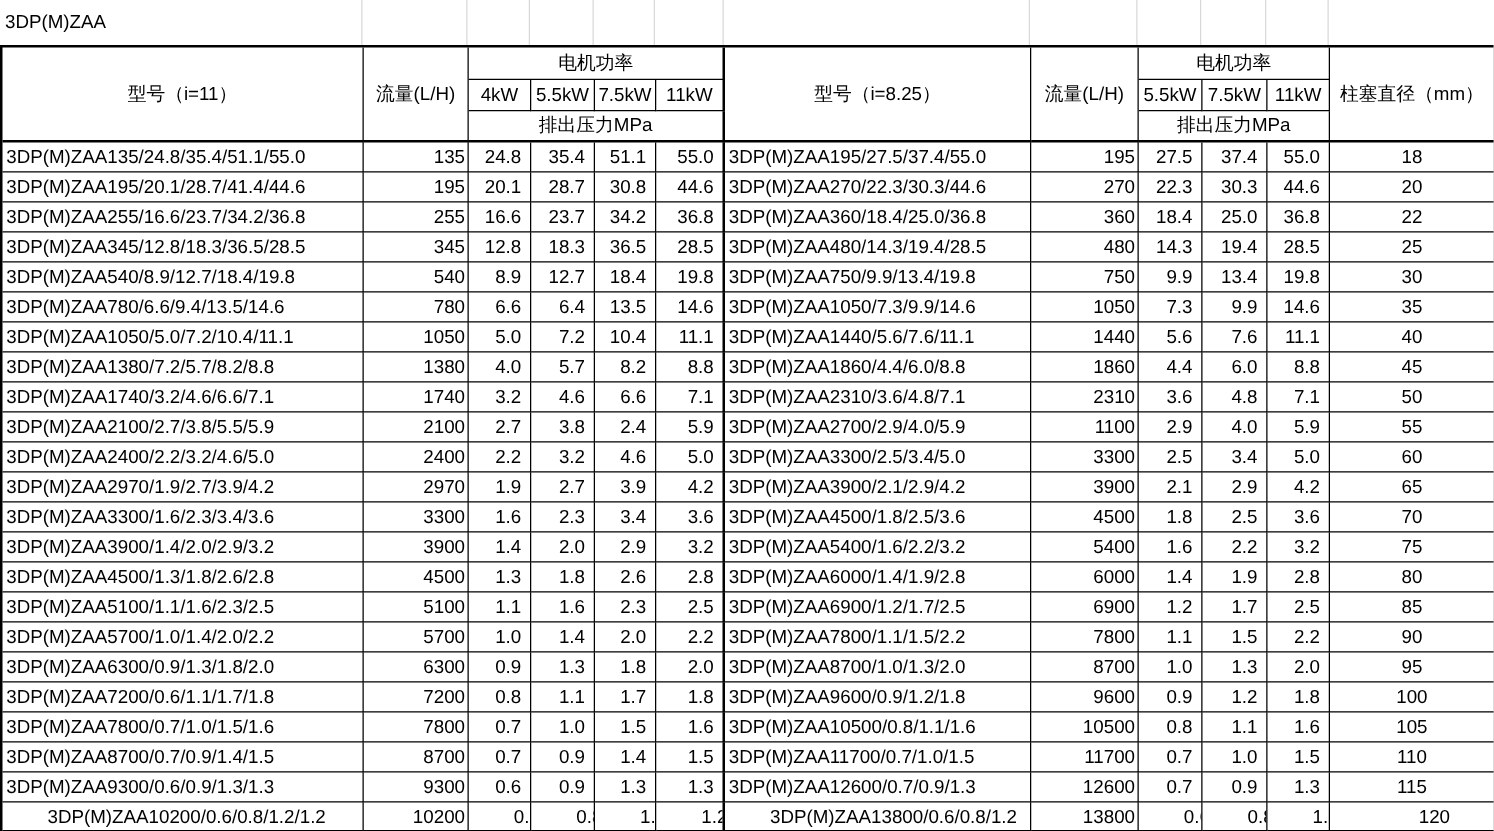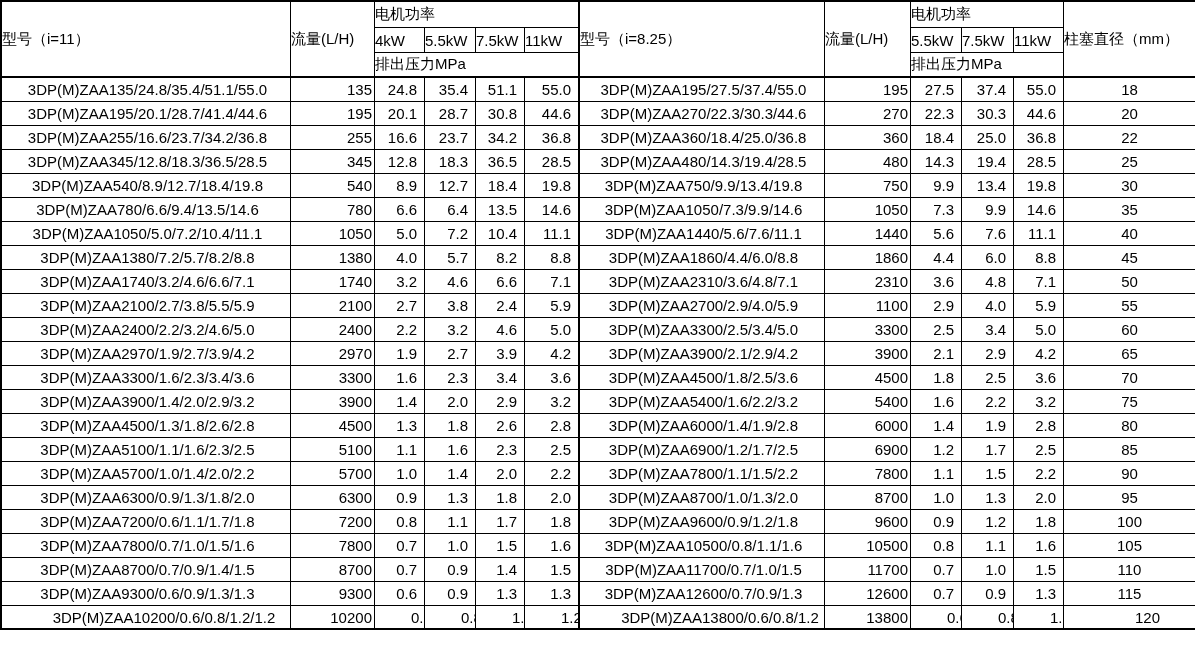--- a/index.html
+++ b/index.html
@@ -5,40 +5,54 @@
   html,body{margin:0;padding:0;background:#fff;}
   .sheet{position:relative;width:1195px;height:665px;background:#fff;color:#000;
          font-family:"Liberation Sans","DejaVu Sans",sans-serif;overflow:hidden;}
   .title-row{position:relative;height:36px;background:#fff;}
   .title-text{position:absolute;left:4px;top:0;line-height:36px;font-size:15px;white-space:nowrap;}
   .vgrid{position:absolute;top:0;width:1px;height:36px;background:#d9d9d9;}
   table{border-spacing:0;border-collapse:separate;table-layout:fixed;width:1195px;
         border-top:2px solid #000;border-left:2px solid #000;}
   th,td{box-sizing:border-box;border-right:1px solid #000;border-bottom:1px solid #000;
         padding:0;font-weight:normal;font-size:15px;overflow:hidden;white-space:nowrap;}
-  thead th{text-align:left;vertical-align:middle;}
+  thead th{text-align:center;vertical-align:middle;}
   tr.h1{height:26px}
   tr.h2{height:25px}
   tr.h3{height:25px}
   tbody tr{height:24px}
-  td.model{text-align:center;padding-left:3px;}
+  td.model{text-align:left;padding-left:3px;}
   td.num{text-align:right;}
   td.flow{padding-right:2px;}
   td.press{padding-right:7px;}
   td.plunger{text-align:center;}
   .div-r{border-right-width:2px !important;}
   .edge-r{border-right-width:2px !important;}
   .hb3{border-bottom-width:2px !important;}
   tbody tr:last-child td{border-bottom-width:2px;padding-left:36px;}
 </style>
 </head>
 <body>
 
 <div class="sheet">
 
+  <div class="title-row">
+    <div class="vgrid" style="left:289px"></div>
+    <div class="vgrid" style="left:373px"></div>
+    <div class="vgrid" style="left:423px"></div>
+    <div class="vgrid" style="left:474px"></div>
+    <div class="vgrid" style="left:523px"></div>
+    <div class="vgrid" style="left:578px"></div>
+    <div class="vgrid" style="left:823px"></div>
+    <div class="vgrid" style="left:909px"></div>
+    <div class="vgrid" style="left:960px"></div>
+    <div class="vgrid" style="left:1012px"></div>
+    <div class="vgrid" style="left:1062px"></div>
+    <div class="title-text">3DP(M)ZAA</div>
+  </div>
 
   <table>
     <colgroup>
       <col style="width:289px">
         <col style="width:84px">
       <col style="width:50px">
         <col style="width:51px">
         <col style="width:49px">
         <col style="width:55px">
       <col style="width:245px">

